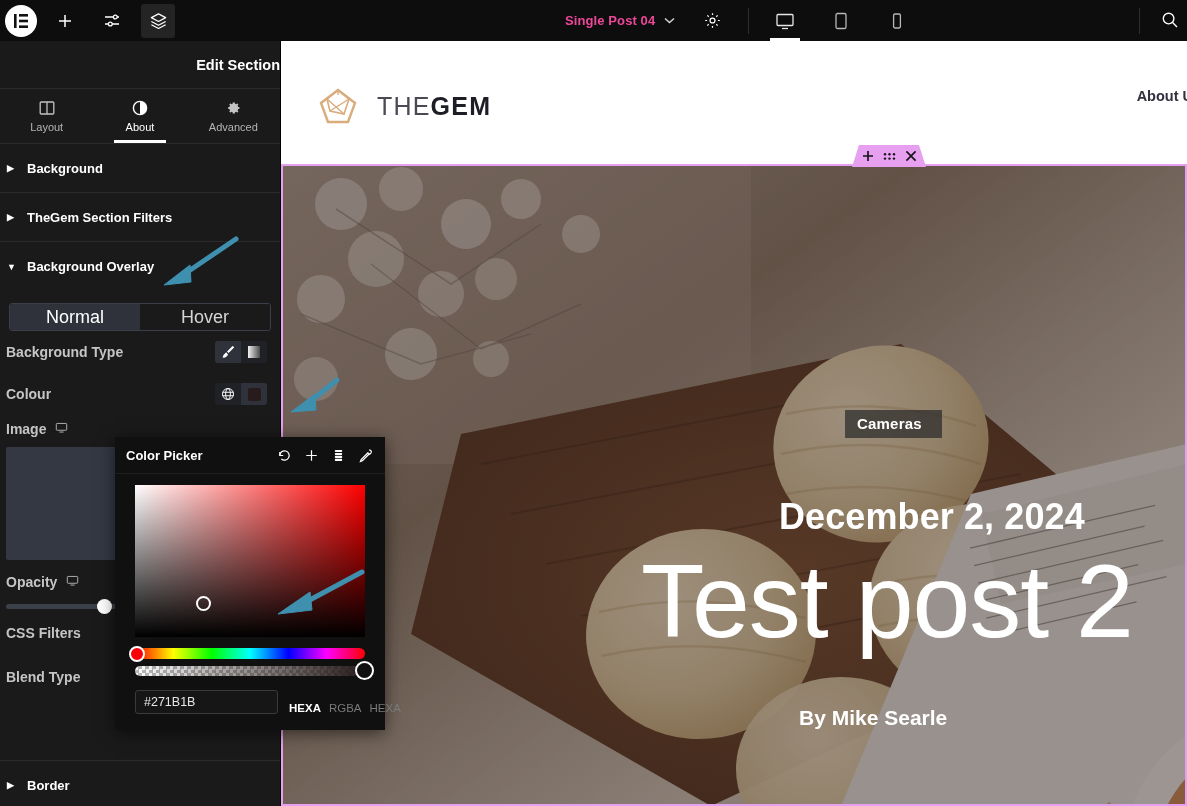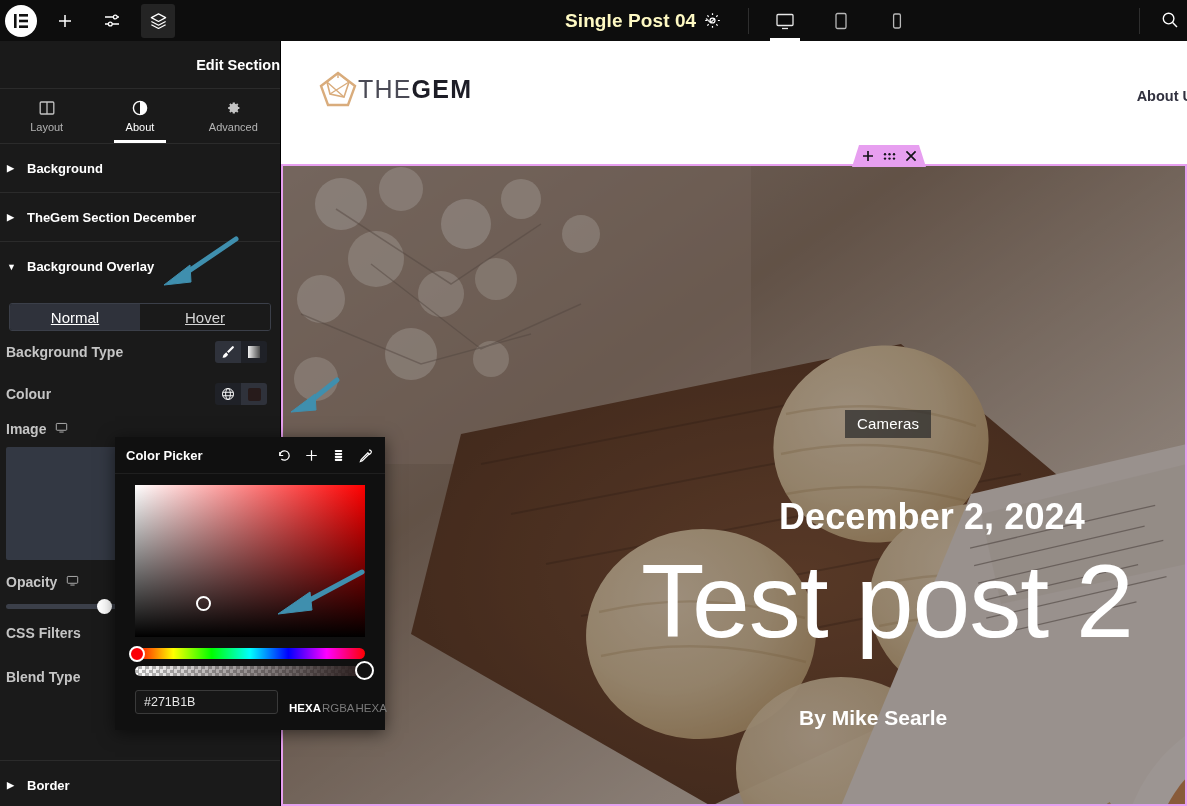--- a/index.html
+++ b/index.html
@@ -26,21 +26,21 @@
   }
   .tb-btn {
     width: 47px; height: 41px; display: flex; align-items: center; justify-content: center;
     color: #fff;
   }
   .tb-btn.active { background: #242424; border-radius: 3px; height: 34px; width: 34px; margin-left:6px;}
   .tb-center {
     position: absolute; left: 545px; top: 0; height: 41px; width: 200px;
     display: flex; align-items: center; gap: 9px; padding-left: 20px;
   }
-  .tb-title { color: #fef9c3; font-size: 19px; font-weight: bold; letter-spacing: .1px;}
+  .tb-title { color: #ec4899; font-size: 13px; font-weight: bold; letter-spacing: .1px;}
   .tb-chev { color: #c2c2c2; font-size: 10px; }
   .tb-gear { position:absolute; left: 703px; top: 11px; color:#fff; }
   .tb-divider {
     position: absolute; left: 748px; top: 8px; width: 1px; height: 26px; background: #2e2e2e;
   }
   .tb-devices {
     position: absolute; left: 757px; top: 0; height: 41px; display: flex; align-items: center;
   }
   .dev {
     width: 56px; height: 41px; display: flex; align-items: center; justify-content: center;
@@ -84,21 +84,21 @@
   }
   .caret { font-size: 9px; color: #fff; width: 10px; display:inline-block;}
   .sec-open { border-bottom: none; }
 
   .segbar {
     margin: 12px 9px 0 9px; height: 28px; display: flex;
     border: 1px solid #3b3f49; border-radius: 3px; overflow: hidden;
   }
   .seg {
     flex: 1; display: flex; align-items: center; justify-content: center;
-    font-size: 15px; color: #d5d5d5; background: #1a1a1a; text-decoration: underline;
+    font-size: 18px; color: #d5d5d5; background: #1a1a1a;
   }
   .seg.active { background: #2f323b; color: #fff; }
 
   .row {
     display: flex; align-items: center; justify-content: space-between;
     padding: 0 13px 0 6px; height: 42px;
   }
   .row-label { color: #c5c5c5; font-size: 14px; display:flex; align-items:center; gap:9px;font-weight:bold;}
   .ctrlgrp { display: flex; border-radius: 3px; overflow: hidden; }
   .ctrl {
@@ -121,21 +121,21 @@
 
   
   .canvas {
     position: absolute; left: 281px; top: 41px; width: 906px; height: 765px;
     background: #fff; overflow: hidden;
   }
   .site-header {
     height: 123px; background: #fff; position: relative;
   }
   .logo-wrap {
-    position: absolute; left: 37px; top: 29px; display: flex; align-items: center; gap: 0;
+    position: absolute; left: 37px; top: 46px; display: flex; align-items: center; gap: 19px;
   }
   .logo-text { font-size: 25px; letter-spacing: 1.2px; }
   .logo-the { color: #4a4a55; font-weight: 300; }
   .logo-gem { color: #1d1d26; font-weight: bold; }
   .nav-link {
     position: absolute; right: -6px; top: 47px; color: #31313f;
     font-size: 14.5px; font-weight: bold;
   }
 
   .hero-wrap { position: relative; height: 642px; }
@@ -150,22 +150,22 @@
   }
   .st-ico { color: #11111a; display: flex; align-items: center; }
 
   .hero-img { position: absolute; inset: 0; overflow: hidden; }
   .hero-overlay {
     position: absolute; inset: 0; background: #271B1B; opacity: .42;
   }
   .hero-content { position: absolute; inset: 0; z-index: 5; }
   .badge {
     position: absolute; left: 564px; top: 246px;
-    background: rgba(42,42,42,.72); color: #fff; font-size: 15px; font-weight: normal;
-    padding: 5px 12px 6px 12px; letter-spacing: .2px;
+    background: rgba(42,42,42,.72); color: #fff; font-size: 15px; font-weight: bold;
+    padding: 5px 20px 6px 12px; letter-spacing: .2px;
   }
   .hero-date {
     position: absolute; left: 498px; top: 332px; color: #fff;
     font-size: 36px; font-weight: bold; letter-spacing: .1px;
   }
   .hero-title {
     position: absolute; left: 360px; top: 385px; color: #fff;
     font-size: 104px; font-weight: 300; letter-spacing: -1px; line-height: 1;
     white-space: nowrap;
   }
@@ -218,21 +218,21 @@
     background: #111; border: 2px solid #fff; box-sizing: border-box;
   }
   .cp-foot {
     margin: 14px 20px 16px 20px; display: flex; align-items: flex-end; gap: 11px;
   }
   .hex-input {
     width: 143px; height: 24px; background: #161616; border: 1px solid #3a3a3a;
     border-radius: 3px; color: #e7e7e7; font-size: 12.5px; padding: 0 8px;
     font-family: "Liberation Sans", sans-serif;
   }
-  .fmt { display: flex; gap: 1px; font-size: 11.5px; }
+  .fmt { display: flex; gap: 8px; font-size: 11.5px; }
   .fmt span { color: #7a7a7a; }
   .fmt span.active { color: #fff; font-weight: bold; }
 
   
   .arrow { position: absolute; z-index: 70; pointer-events: none; }
 </style>
 </head>
 <body>
 
 <div id="app">
@@ -476,21 +476,21 @@
       </div>
     </div>
 
     <div class="sec">
       <span class="caret">▶</span>
       <span>Background</span>
     </div>
 
     <div class="sec">
       <span class="caret">▶</span>
-      <span>TheGem Section December</span>
+      <span>TheGem Section Filters</span>
     </div>
 
     <div class="sec sec-open">
       <span class="caret">▼</span>
       <span>Background Overlay</span>
     </div>
 
     <div class="segbar">
       <div class="seg active">Normal</div>
       <div class="seg">Hover</div>

